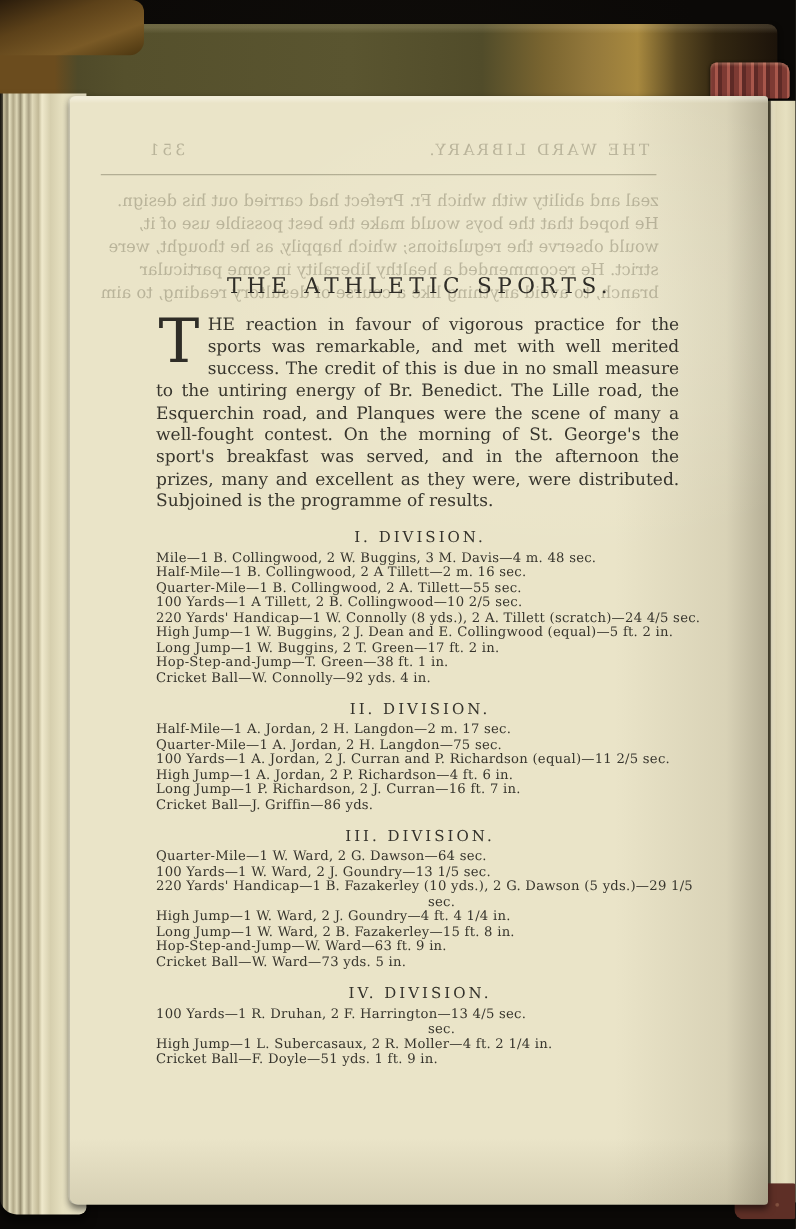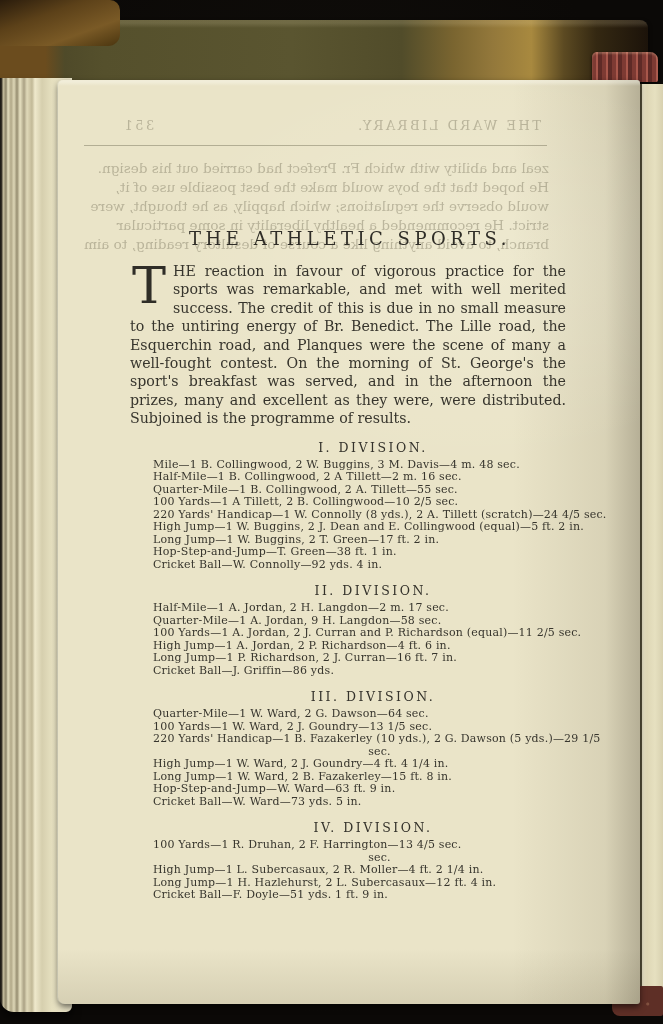--- a/index.html
+++ b/index.html
@@ -81,21 +81,21 @@
   .ghost-rule{border:0;border-top:1.5px solid rgba(112,108,84,0.45);margin:12px 18px 13px 24px;}
   .ghost-line{font-size:13.6px;line-height:19px;text-align:justify;padding:0 14px 0 22px;}
   
   .content{position:absolute;left:72px;top:148px;width:450px;}
   .content h1{
     font-size:18px;font-weight:normal;letter-spacing:4.5px;
     text-align:center;margin:0 0 13px;color:#2f2d27;width:440px;
   }
   .intro{font-size:14.2px;line-height:18.4px;text-align:justify;margin:0;width:436px;}
   .dropcap{float:left;font-size:51px;line-height:41px;padding:3px 7px 0 2px;color:#2f2d27;}
-  .section{margin-top:12px;margin-left:23px;}
+  .section{margin-top:12px;}
   .section h2{
     font-size:12.5px;font-weight:normal;letter-spacing:2.5px;
     text-align:center;margin:0 0 4px;color:#34322b;width:440px;
   }
   .result-line{
     font-size:11px;line-height:12.5px;white-space:nowrap;
     padding-left:26px;text-indent:-26px;letter-spacing:0.2px;
   }
   .result-line.cont{text-indent:0;text-align:center;}
 </style>
@@ -139,21 +139,21 @@
             <div class="result-line">100 Yards—1 A Tillett, 2 B. Collingwood—10 2/5 sec.</div>
             <div class="result-line">220 Yards' Handicap—1 W. Connolly (8 yds.), 2 A. Tillett (scratch)—24 4/5 sec.</div>
             <div class="result-line">High Jump—1 W. Buggins, 2 J. Dean and E. Collingwood (equal)—5 ft. 2 in.</div>
             <div class="result-line">Long Jump—1 W. Buggins, 2 T. Green—17 ft. 2 in.</div>
             <div class="result-line">Hop-Step-and-Jump—T. Green—38 ft. 1 in.</div>
             <div class="result-line">Cricket Ball—W. Connolly—92 yds. 4 in.</div>
           </div>
           <div class="section">
             <h2>II. DIVISION.</h2>
             <div class="result-line">Half-Mile—1 A. Jordan, 2 H. Langdon—2 m. 17 sec.</div>
-            <div class="result-line">Quarter-Mile—1 A. Jordan, 9 H. Langdon—58 sec.</div>
+            <div class="result-line">Quarter-Mile—1 A. Jordan, 2 H. Langdon—75 sec.</div>
             <div class="result-line">100 Yards—1 A. Jordan, 2 J. Curran and P. Richardson (equal)—11 2/5 sec.</div>
             <div class="result-line">High Jump—1 A. Jordan, 2 P. Richardson—4 ft. 6 in.</div>
             <div class="result-line">Long Jump—1 P. Richardson, 2 J. Curran—16 ft. 7 in.</div>
             <div class="result-line">Cricket Ball—J. Griffin—86 yds.</div>
           </div>
           <div class="section">
             <h2>III. DIVISION.</h2>
             <div class="result-line">Quarter-Mile—1 W. Ward, 2 G. Dawson—64 sec.</div>
             <div class="result-line">100 Yards—1 W. Ward, 2 J. Goundry—13 1/5 sec.</div>
             <div class="result-line">220 Yards' Handicap—1 B. Fazakerley (10 yds.), 2 G. Dawson (5 yds.)—29 1/5</div>
@@ -161,20 +161,19 @@
             <div class="result-line">High Jump—1 W. Ward, 2 J. Goundry—4 ft. 4 1/4 in.</div>
             <div class="result-line">Long Jump—1 W. Ward, 2 B. Fazakerley—15 ft. 8 in.</div>
             <div class="result-line">Hop-Step-and-Jump—W. Ward—63 ft. 9 in.</div>
             <div class="result-line">Cricket Ball—W. Ward—73 yds. 5 in.</div>
           </div>
           <div class="section">
             <h2>IV. DIVISION.</h2>
             <div class="result-line">100 Yards—1 R. Druhan, 2 F. Harrington—13 4/5 sec.</div>
             <div class="result-line cont">sec.</div>
             <div class="result-line">High Jump—1 L. Subercasaux, 2 R. Moller—4 ft. 2 1/4 in.</div>
-            <div class="result-line">Long Jump—1 H. Hazlehurst, 2 L. Subercasaux—12 ft. 4 in.</div>
             <div class="result-line">Cricket Ball—F. Doyle—51 yds. 1 ft. 9 in.</div>
           </div>
         </div>
     </div>
 
   </div>
 </div>
 
 </body></html>

